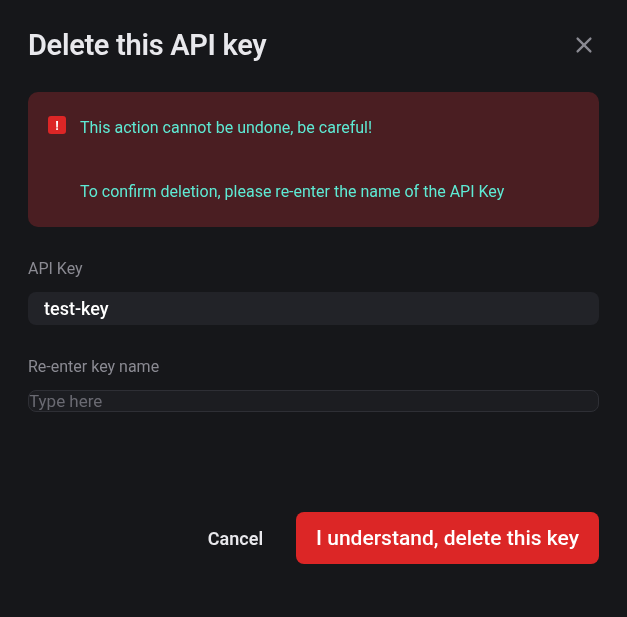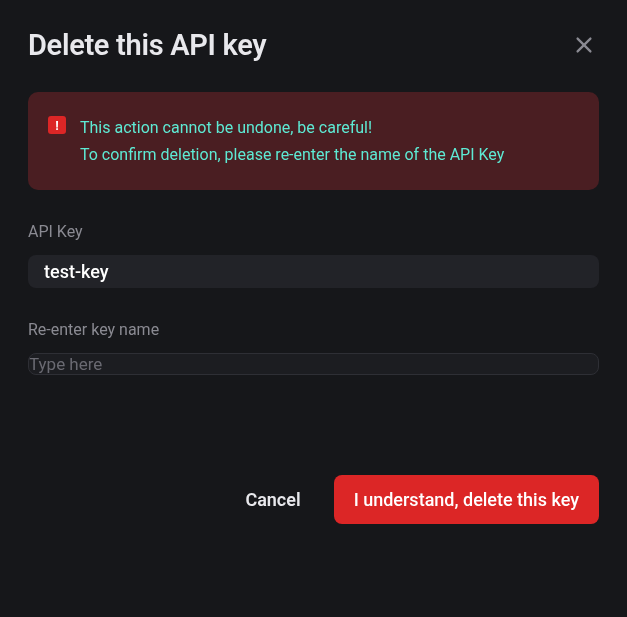--- a/index.html
+++ b/index.html
@@ -67,20 +67,21 @@
     .warning-text {
       color: #5eead4;
       font-size: 16px;
       line-height: 1.7;
     }
     .warning-line1 {
       display: block;
     }
     .warning-line2 {
       display: block;
+      margin-top: 37px;
     }
     .field-label {
       color: #8a8a92;
       font-size: 16px;
       margin-bottom: 14px;
       display: block;
     }
     .key-display {
       background: #222328;
       border-radius: 8px;
@@ -127,21 +128,21 @@
       font-weight: 600;
       cursor: pointer;
       font-family: inherit;
     }
     .delete-btn {
       background: #dc2626;
       border: none;
       border-radius: 8px;
       padding: 14px 20px;
       color: #fff;
-      font-size: 18px;
+      font-size: 21px;
       font-weight: 500;
       cursor: pointer;
       font-family: inherit;
     }
   </style>
 </head>
 <body>
 
 
 

